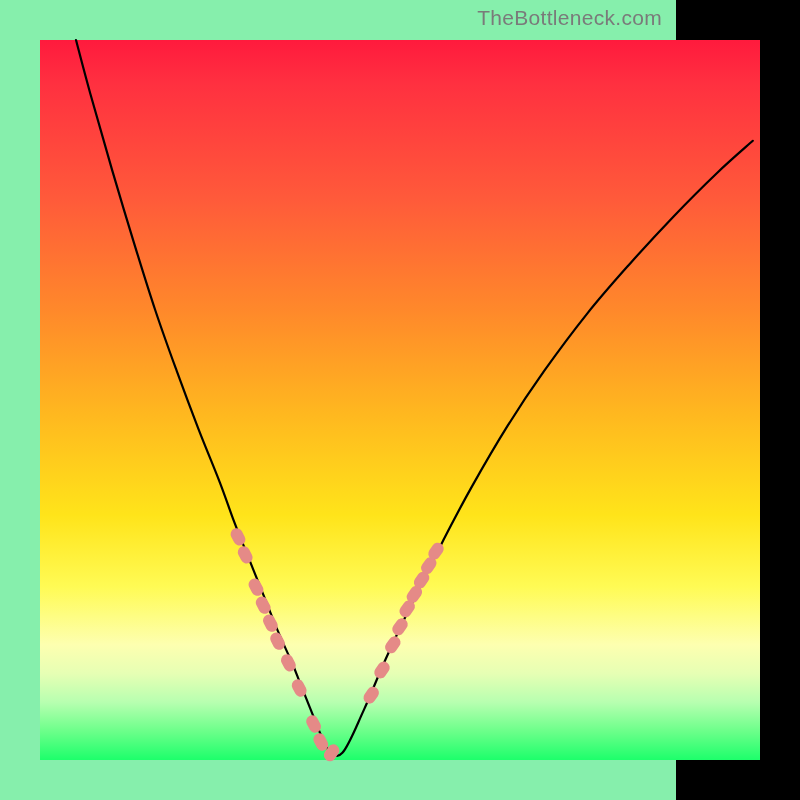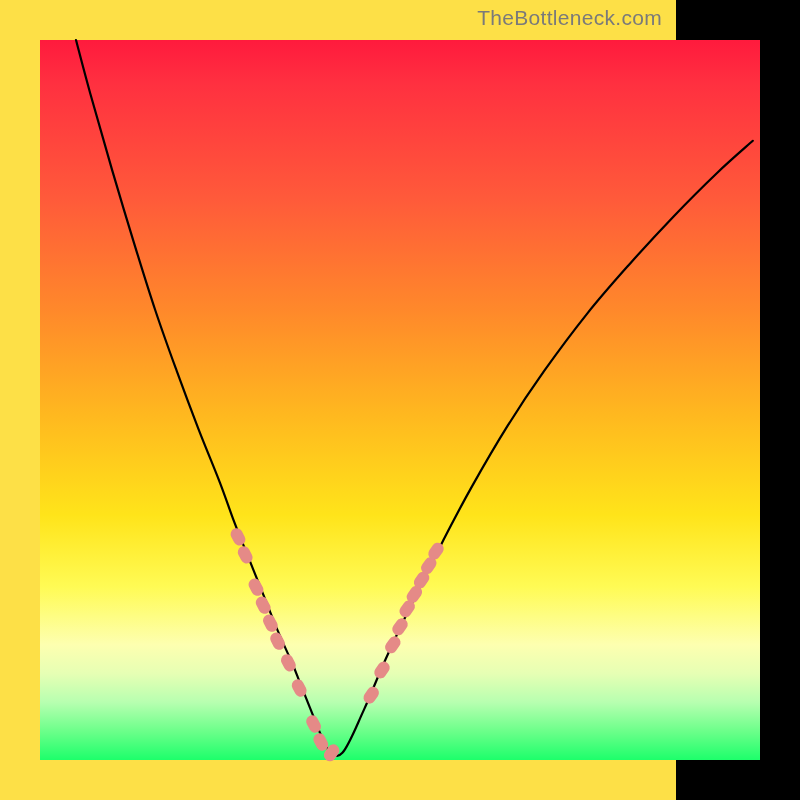--- a/index.html
+++ b/index.html
@@ -10,21 +10,21 @@
     overflow: hidden;
     background: #000;
     font-family: Arial, Helvetica, sans-serif;
   }
   .frame {
     position: absolute;
     left: 0;
     top: 0;
     width: 676px;
     height: 800px;
-    background: #fde047;
+    background: #86efac;
   }
   .plot-area {
     position: absolute;
     left: 40px;
     top: 40px;
     width: 720px;
     height: 720px;
     
     background: linear-gradient(
       to bottom,

